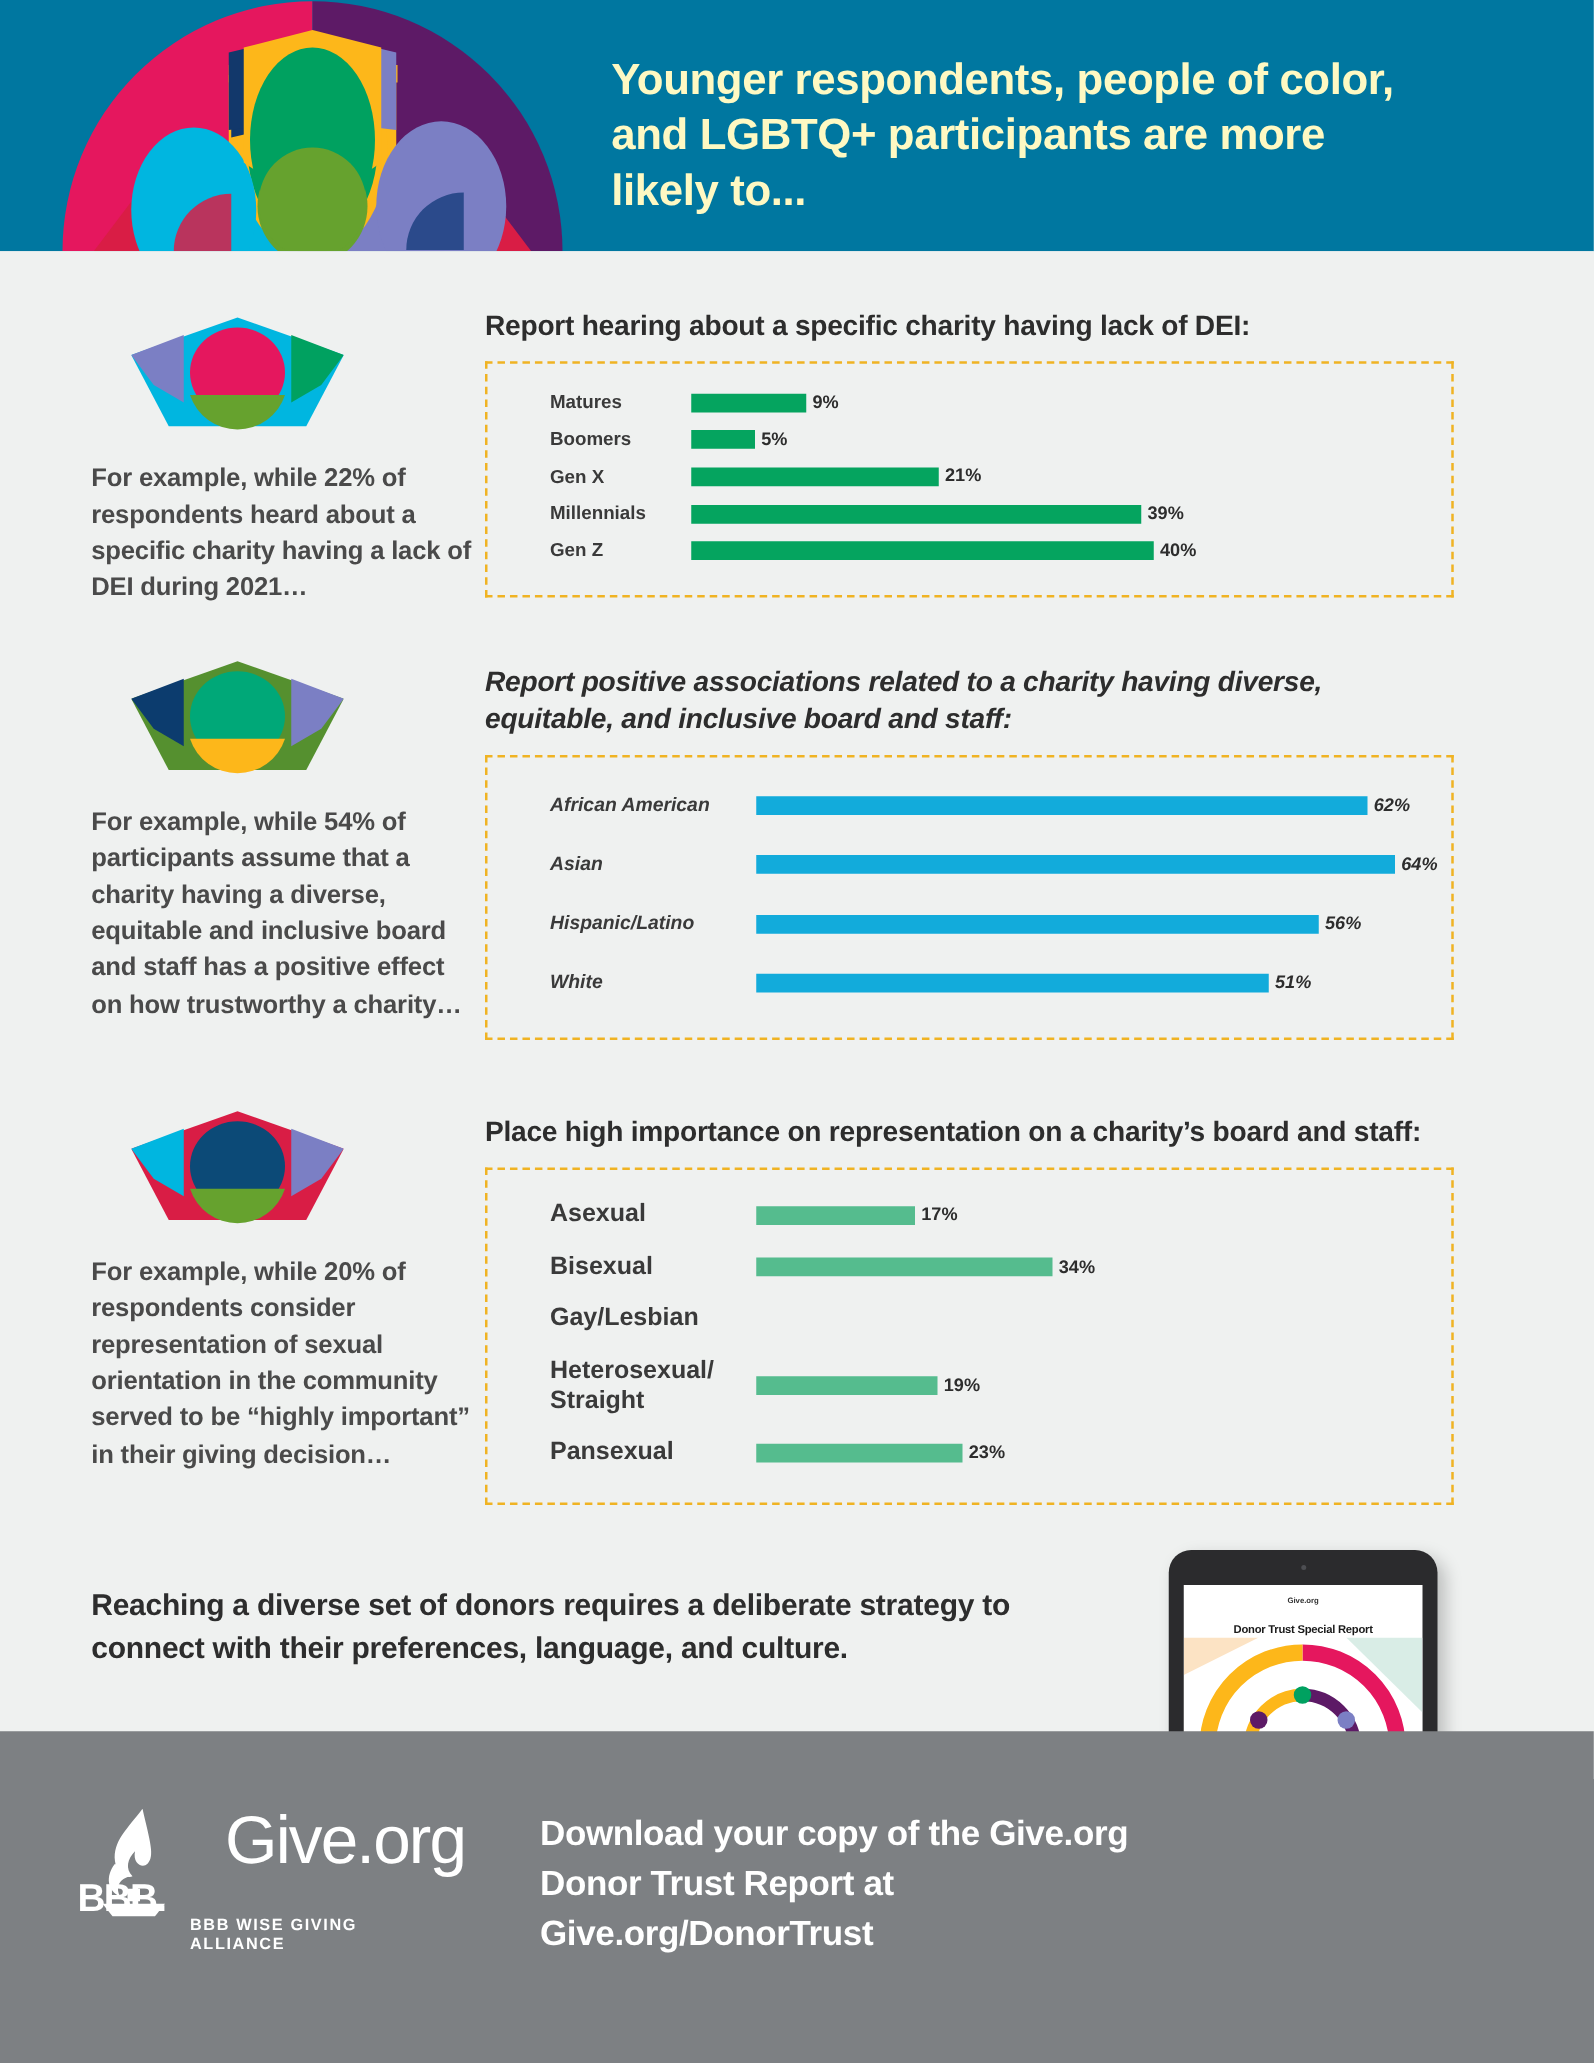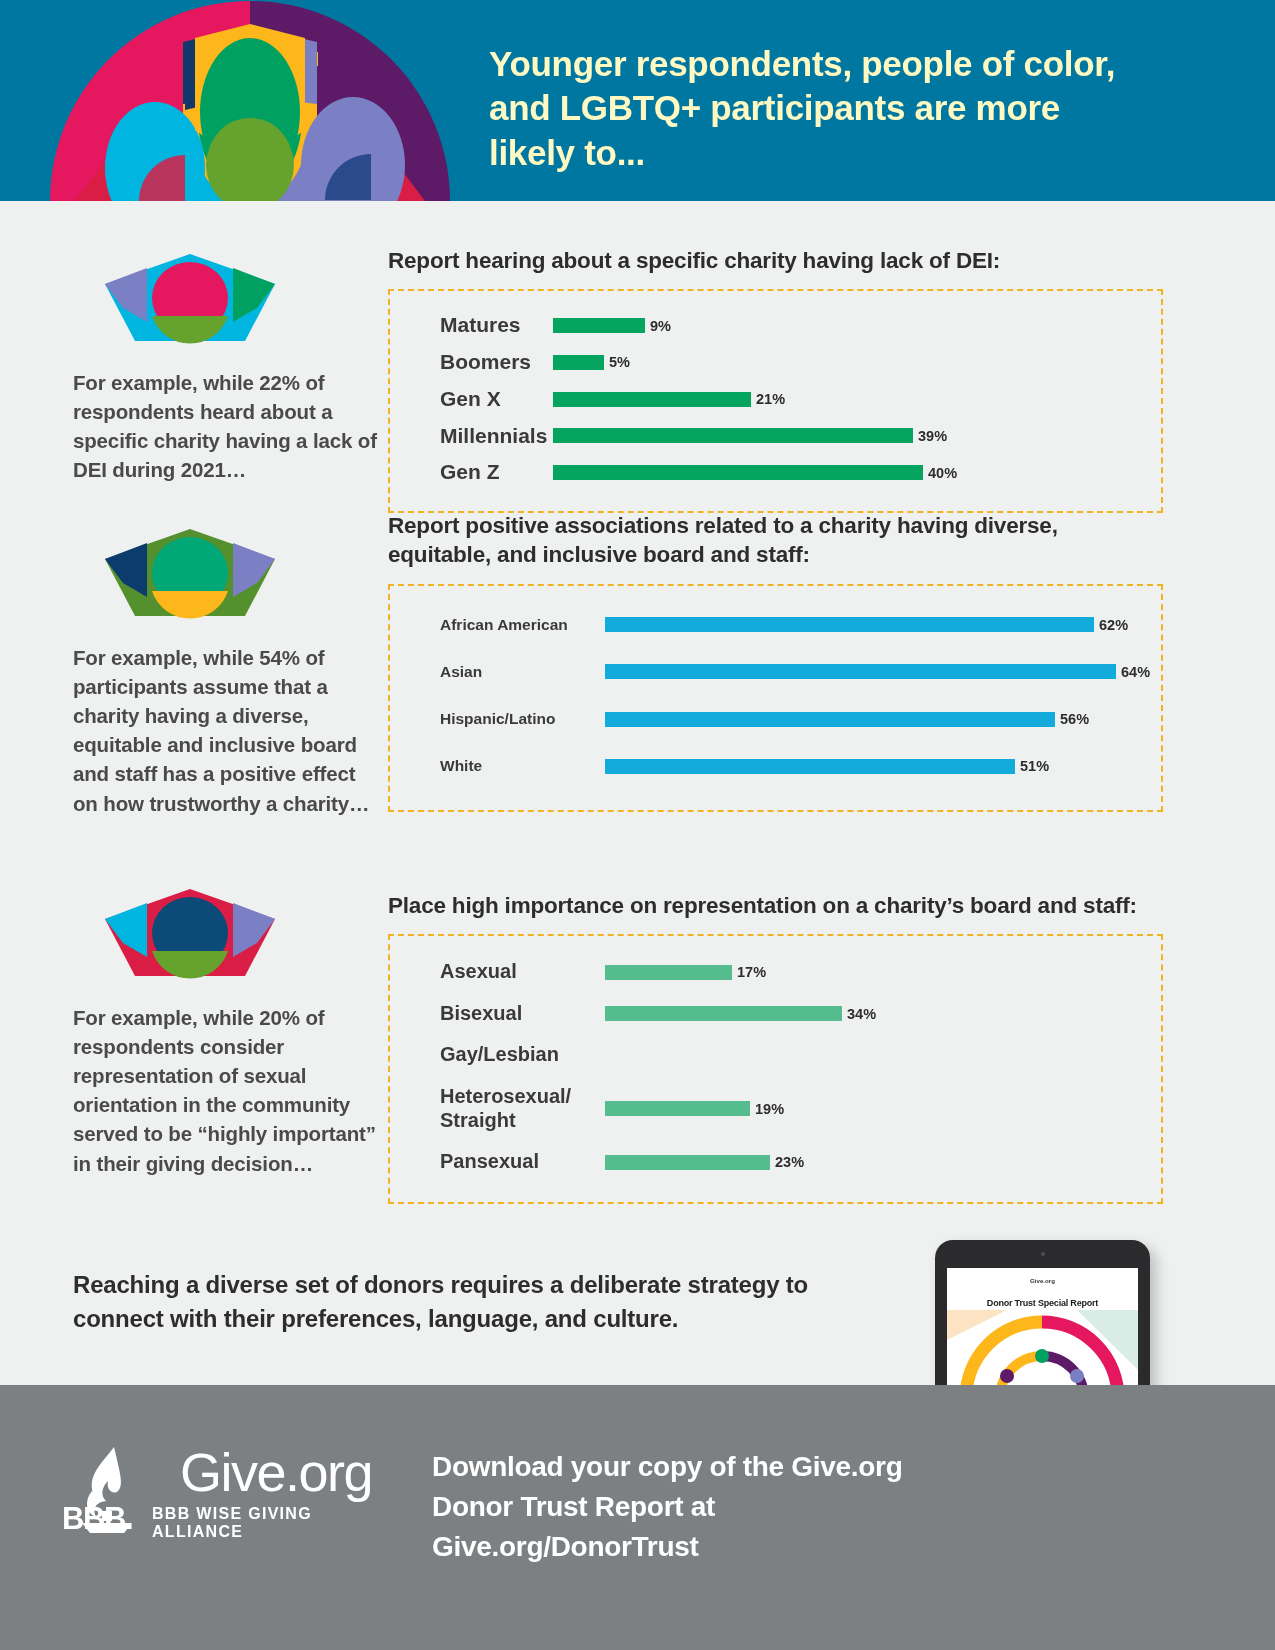--- a/index.html
+++ b/index.html
@@ -48,40 +48,40 @@
     letter-spacing:-0.2px; margin-bottom:14px;
   }
   .chart-box {
     border:2.5px dashed #f0b323;
     background:transparent;
     position:relative;
   }
 
   .bar-row { display:flex; align-items:center; }
   .bar-label {
-    color:#3a3a3a; font-size:21px; font-weight:bold; text-align:left;
+    color:#3a3a3a; font-size:15px; font-weight:bold; text-align:left;
     flex:0 0 auto; line-height:1.18;
   }
   .bar-track { flex:1 1 auto; display:flex; align-items:center; position:relative; }
   .bar-fill { height:15px; display:block; }
   .bar-value {
     color:#2d2d2d; font-size:14.5px; font-weight:bold; margin-left:5px;
     white-space:nowrap;
   }
 
   
   #sec1 { top:45px; }
   #sec1 .chart-box { padding:22px 14px 26px 50px; }
   #sec1 .bar-row { margin-bottom:12px; }
   #sec1 .bar-row:last-child { margin-bottom:0;justify-content:space-between; }
   #sec1 .bar-label { width:113px; }
   #sec1 .bar-fill { height:15px; background:#05a45f; }
 
   
-  #sec2 { top:310px; }
+  #sec2 { top:330px;font-style:italic; }
   #sec2 .chart-box { padding:30px 14px 34px 50px; }
   #sec2 .bar-row { margin-bottom:29px; }
   #sec2 .bar-row:last-child { margin-bottom:0; }
   #sec2 .bar-label { width:165px; font-size:15.5px; }
   #sec2 .bar-fill { height:15px; background:#12abdb; }
 
   
   #sec3 { top:690px; }
   #sec3 .chart-box { padding:24px 14px 28px 50px; }
   #sec3 .bar-row { margin-bottom:18px; align-items:center; }
@@ -130,22 +130,22 @@
   .footer-logo { position:absolute; left:62px; top:64px; width:300px; }
   .giveorg-word {
     color:#ffffff; font-size:54px; font-weight:normal; letter-spacing:-1.5px;
     position:absolute; left:118px; top:-8px;
   }
   .bbb-word {
     color:#ffffff; font-size:31px; font-weight:900; letter-spacing:-1.4px;
     position:absolute; left:0px; top:52px;
   }
   .bbb-tag {
-    color:#ffffff; font-size:16px; font-weight:bold; letter-spacing:1.3px;
-    position:absolute; left:90px; top:56px;
+    color:#ffffff; font-size:13px; font-weight:bold; letter-spacing:1.3px;
+    position:absolute; left:90px; top:83px;
   }
   .footer-cta {
     position:absolute; left:432px; top:62px; width:480px;
     color:#ffffff; font-size:28px; font-weight:bold; line-height:1.42;
     letter-spacing:-0.3px;
   }
 </style>
 </head>
 <body>
 

